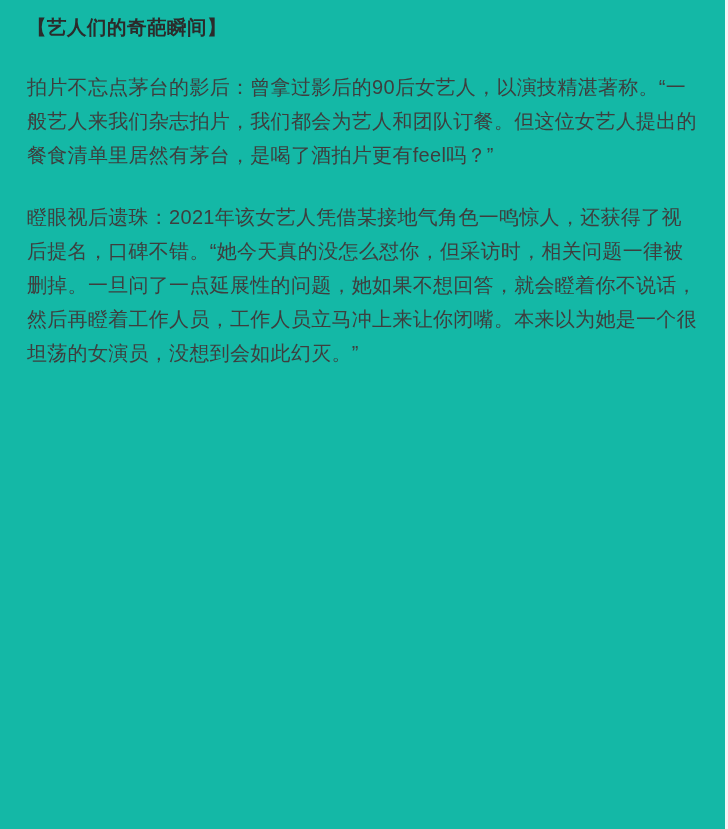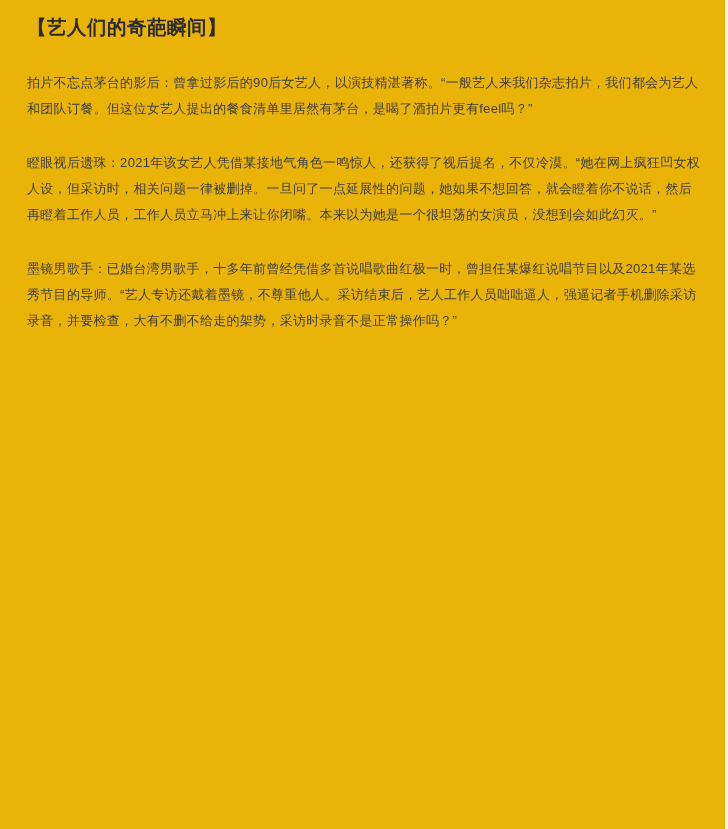--- a/index.html
+++ b/index.html
@@ -11,42 +11,41 @@
     height: 829px;
     background: #ffffff;
     font-family: "Liberation Sans", sans-serif;
     overflow: hidden;
   }
   .page {
     box-sizing: border-box;
     width: 728px;
     height: 829px;
     padding: 11px 24px 0 27px;
-    background: #eab308;
+    background: #14b8a6;
     border-right: 3px solid #f3f3f3;
   }
   .article-title {
     font-size: 19.5px;
     font-weight: 700;
     line-height: 32px;
     letter-spacing: 0.5px;
     color: var(--title-color, #2b2b2b);
     margin: 0 0 27px 0;
   }
   .article-para {
-    font-size: 13px;
-    line-height: 26px;
+    font-size: 20px;
+    line-height: 34px;
     letter-spacing: 0.3px;
     color: var(--text-color, #3e3e3e);
     margin: 0 0 28px 0;
     text-align: left;
     word-break: break-all;
   }
 </style>
 </head>
 <body style="background: rgb(254, 254, 254);">
 
 <div class="page">
   <h1 class="article-title">【艺人们的奇葩瞬间】</h1>
   <p class="article-para">拍片不忘点茅台的影后：曾拿过影后的90后女艺人，以演技精湛著称。“一般艺人来我们杂志拍片，我们都会为艺人和团队订餐。但这位女艺人提出的餐食清单里居然有茅台，是喝了酒拍片更有feel吗？”</p>
-  <p class="article-para">瞪眼视后遗珠：2021年该女艺人凭借某接地气角色一鸣惊人，还获得了视后提名，不仅冷漠。“她在网上疯狂凹女权人设，但采访时，相关问题一律被删掉。一旦问了一点延展性的问题，她如果不想回答，就会瞪着你不说话，然后再瞪着工作人员，工作人员立马冲上来让你闭嘴。本来以为她是一个很坦荡的女演员，没想到会如此幻灭。”</p>
-  <p class="article-para">墨镜男歌手：已婚台湾男歌手，十多年前曾经凭借多首说唱歌曲红极一时，曾担任某爆红说唱节目以及2021年某选秀节目的导师。“艺人专访还戴着墨镜，不尊重他人。采访结束后，艺人工作人员咄咄逼人，强逼记者手机删除采访录音，并要检查，大有不删不给走的架势，采访时录音不是正常操作吗？”</p>
+  <p class="article-para">瞪眼视后遗珠：2021年该女艺人凭借某接地气角色一鸣惊人，还获得了视后提名，口碑不错。“她今天真的没怎么怼你，但采访时，相关问题一律被删掉。一旦问了一点延展性的问题，她如果不想回答，就会瞪着你不说话，然后再瞪着工作人员，工作人员立马冲上来让你闭嘴。本来以为她是一个很坦荡的女演员，没想到会如此幻灭。”</p>
 </div>
 
 </body></html>

